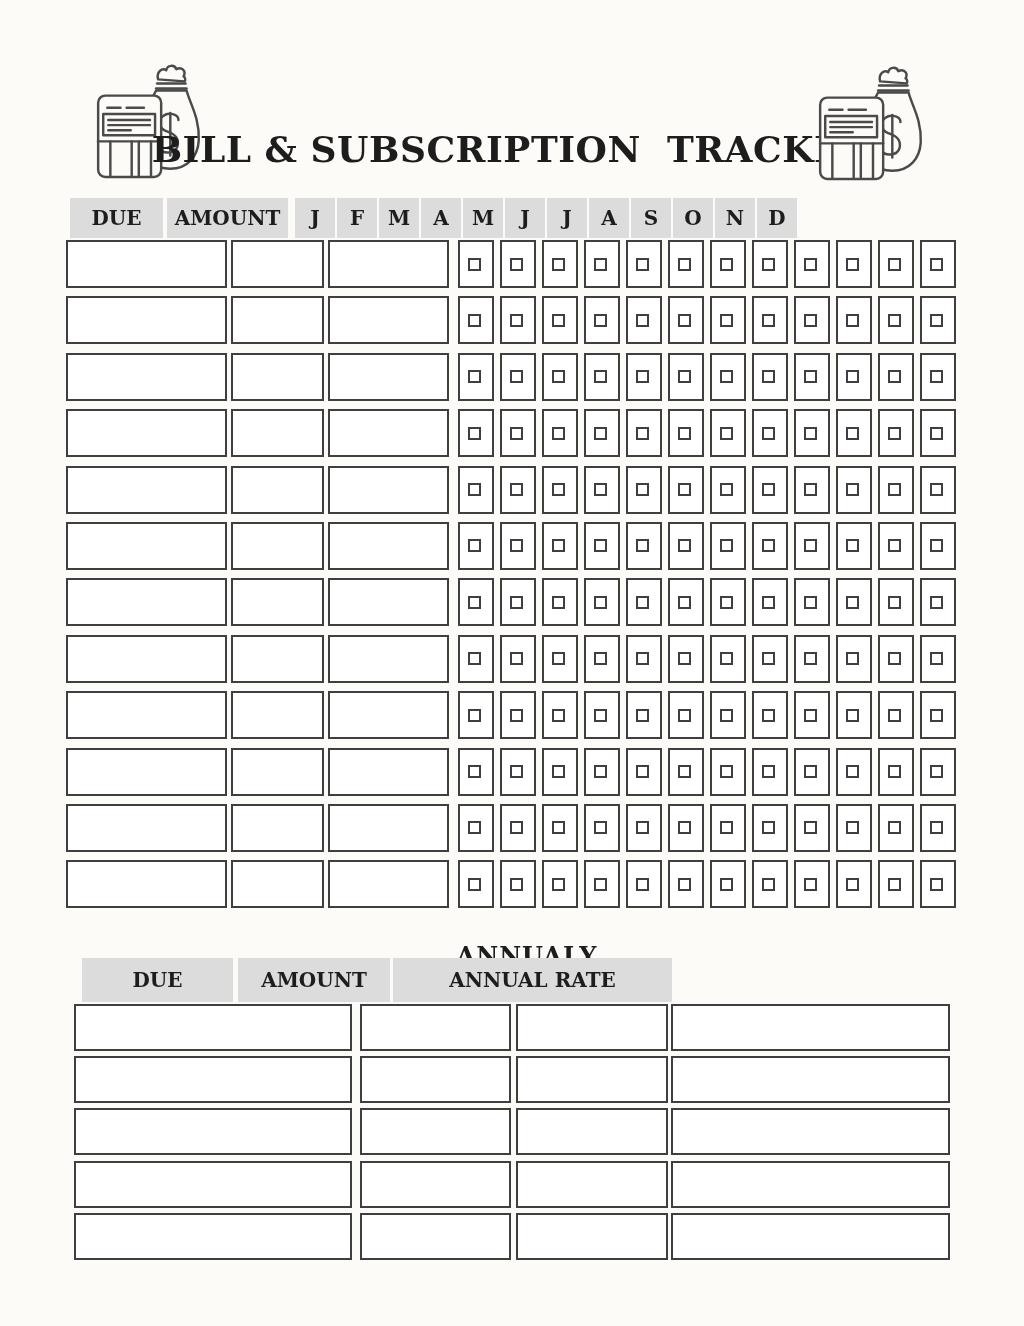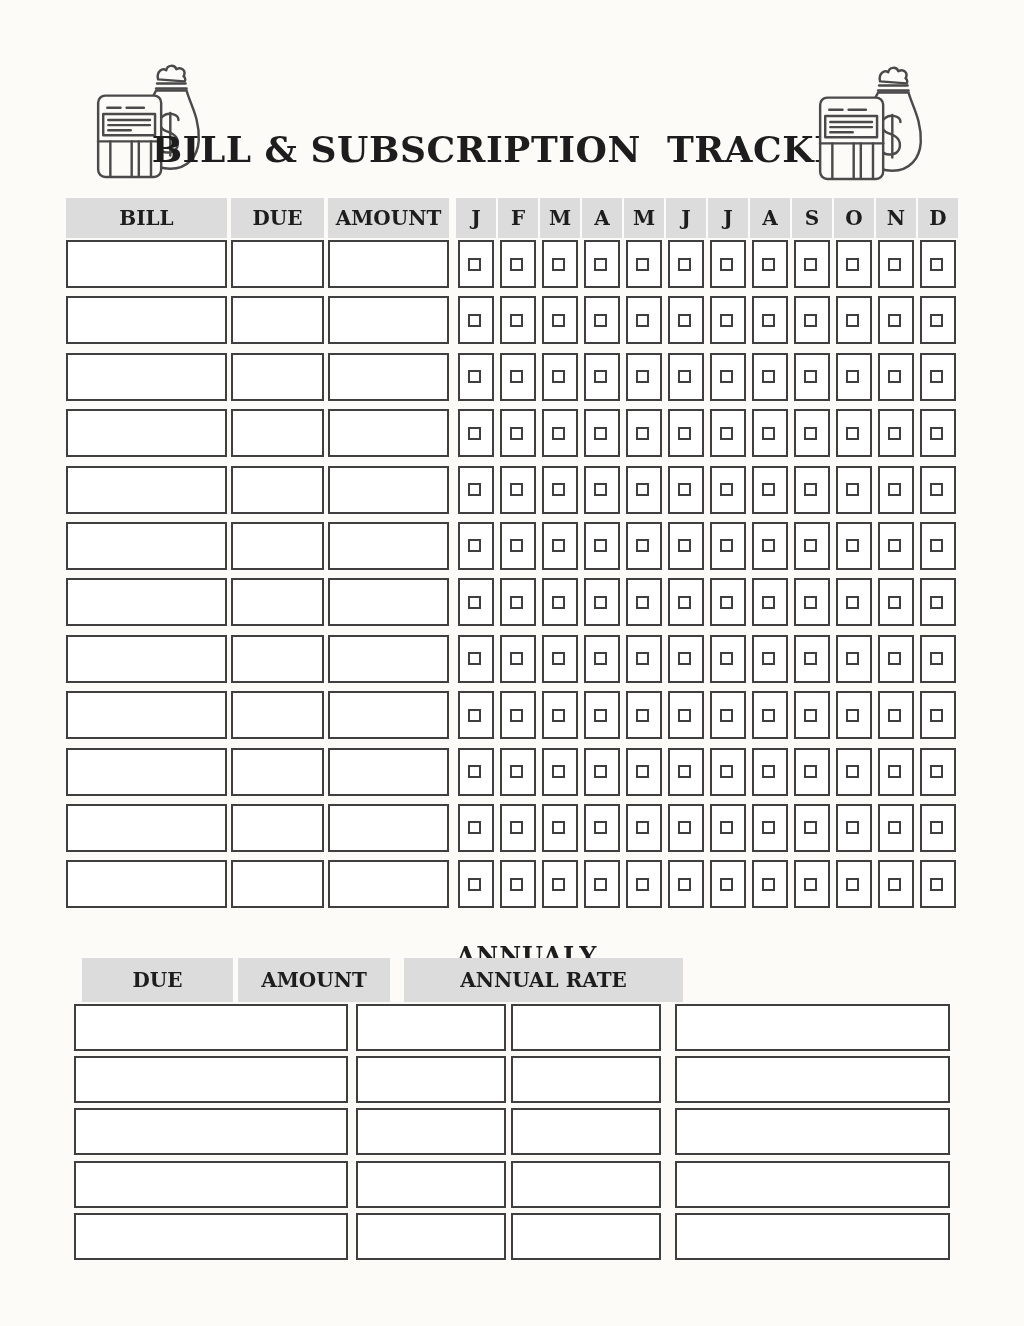--- a/index.html
+++ b/index.html
@@ -34,21 +34,21 @@
             background:#ffffff;transform:translateX(-2px);}
 
   
   .annual-title{position:absolute;top:921px;left:15px;width:100%;text-align:center;
                 font-size:24px;font-weight:bold;letter-spacing:1px;}
   .annual{position:absolute;left:74px;top:958px;width:876px;}
   .ahrow{display:flex;height:44px;}
   .a-desc{width:278px;}
   .a-due{width:151px;margin-left:8px;}
   .a-amt{width:152px;margin-left:5px;}
-  .a-rate{width:279px;margin-left:14px;}
+  .a-rate{width:279px;margin-left:3px;}
   .arowswrap{display:flex;flex-direction:column;gap:5.2px;margin-top:2px;}
   .arow{display:flex;height:47px;}
 </style>
 </head>
 <body>
 
 <div class="page">
 
   <span class="icon icon-left">
     <svg viewBox="0 0 110 122" fill="none" stroke="#4a4a4a" stroke-width="2.4" stroke-linecap="round" stroke-linejoin="round">
@@ -95,21 +95,20 @@
       <path d="M3,83 h62"></path>
       <path d="M15,83 v34"></path>
       <path d="M36,83 v34"></path>
       <path d="M43,83 v34"></path>
       <path d="M55,83 v34"></path>
     </svg>
   </span>
 
   <section class="monthly">
     <div class="hrow" id="monthly-header">
-        <div class="hcell col-bill">BILL</div>
         <div class="hcell col-due">DUE</div>
         <div class="hcell col-amount">AMOUNT</div>
         <div class="monthgroup">
           <div class="hcell col-month">J</div>
           <div class="hcell col-month">F</div>
           <div class="hcell col-month">M</div>
           <div class="hcell col-month">A</div>
           <div class="hcell col-month">M</div>
           <div class="hcell col-month">J</div>
           <div class="hcell col-month">J</div>

